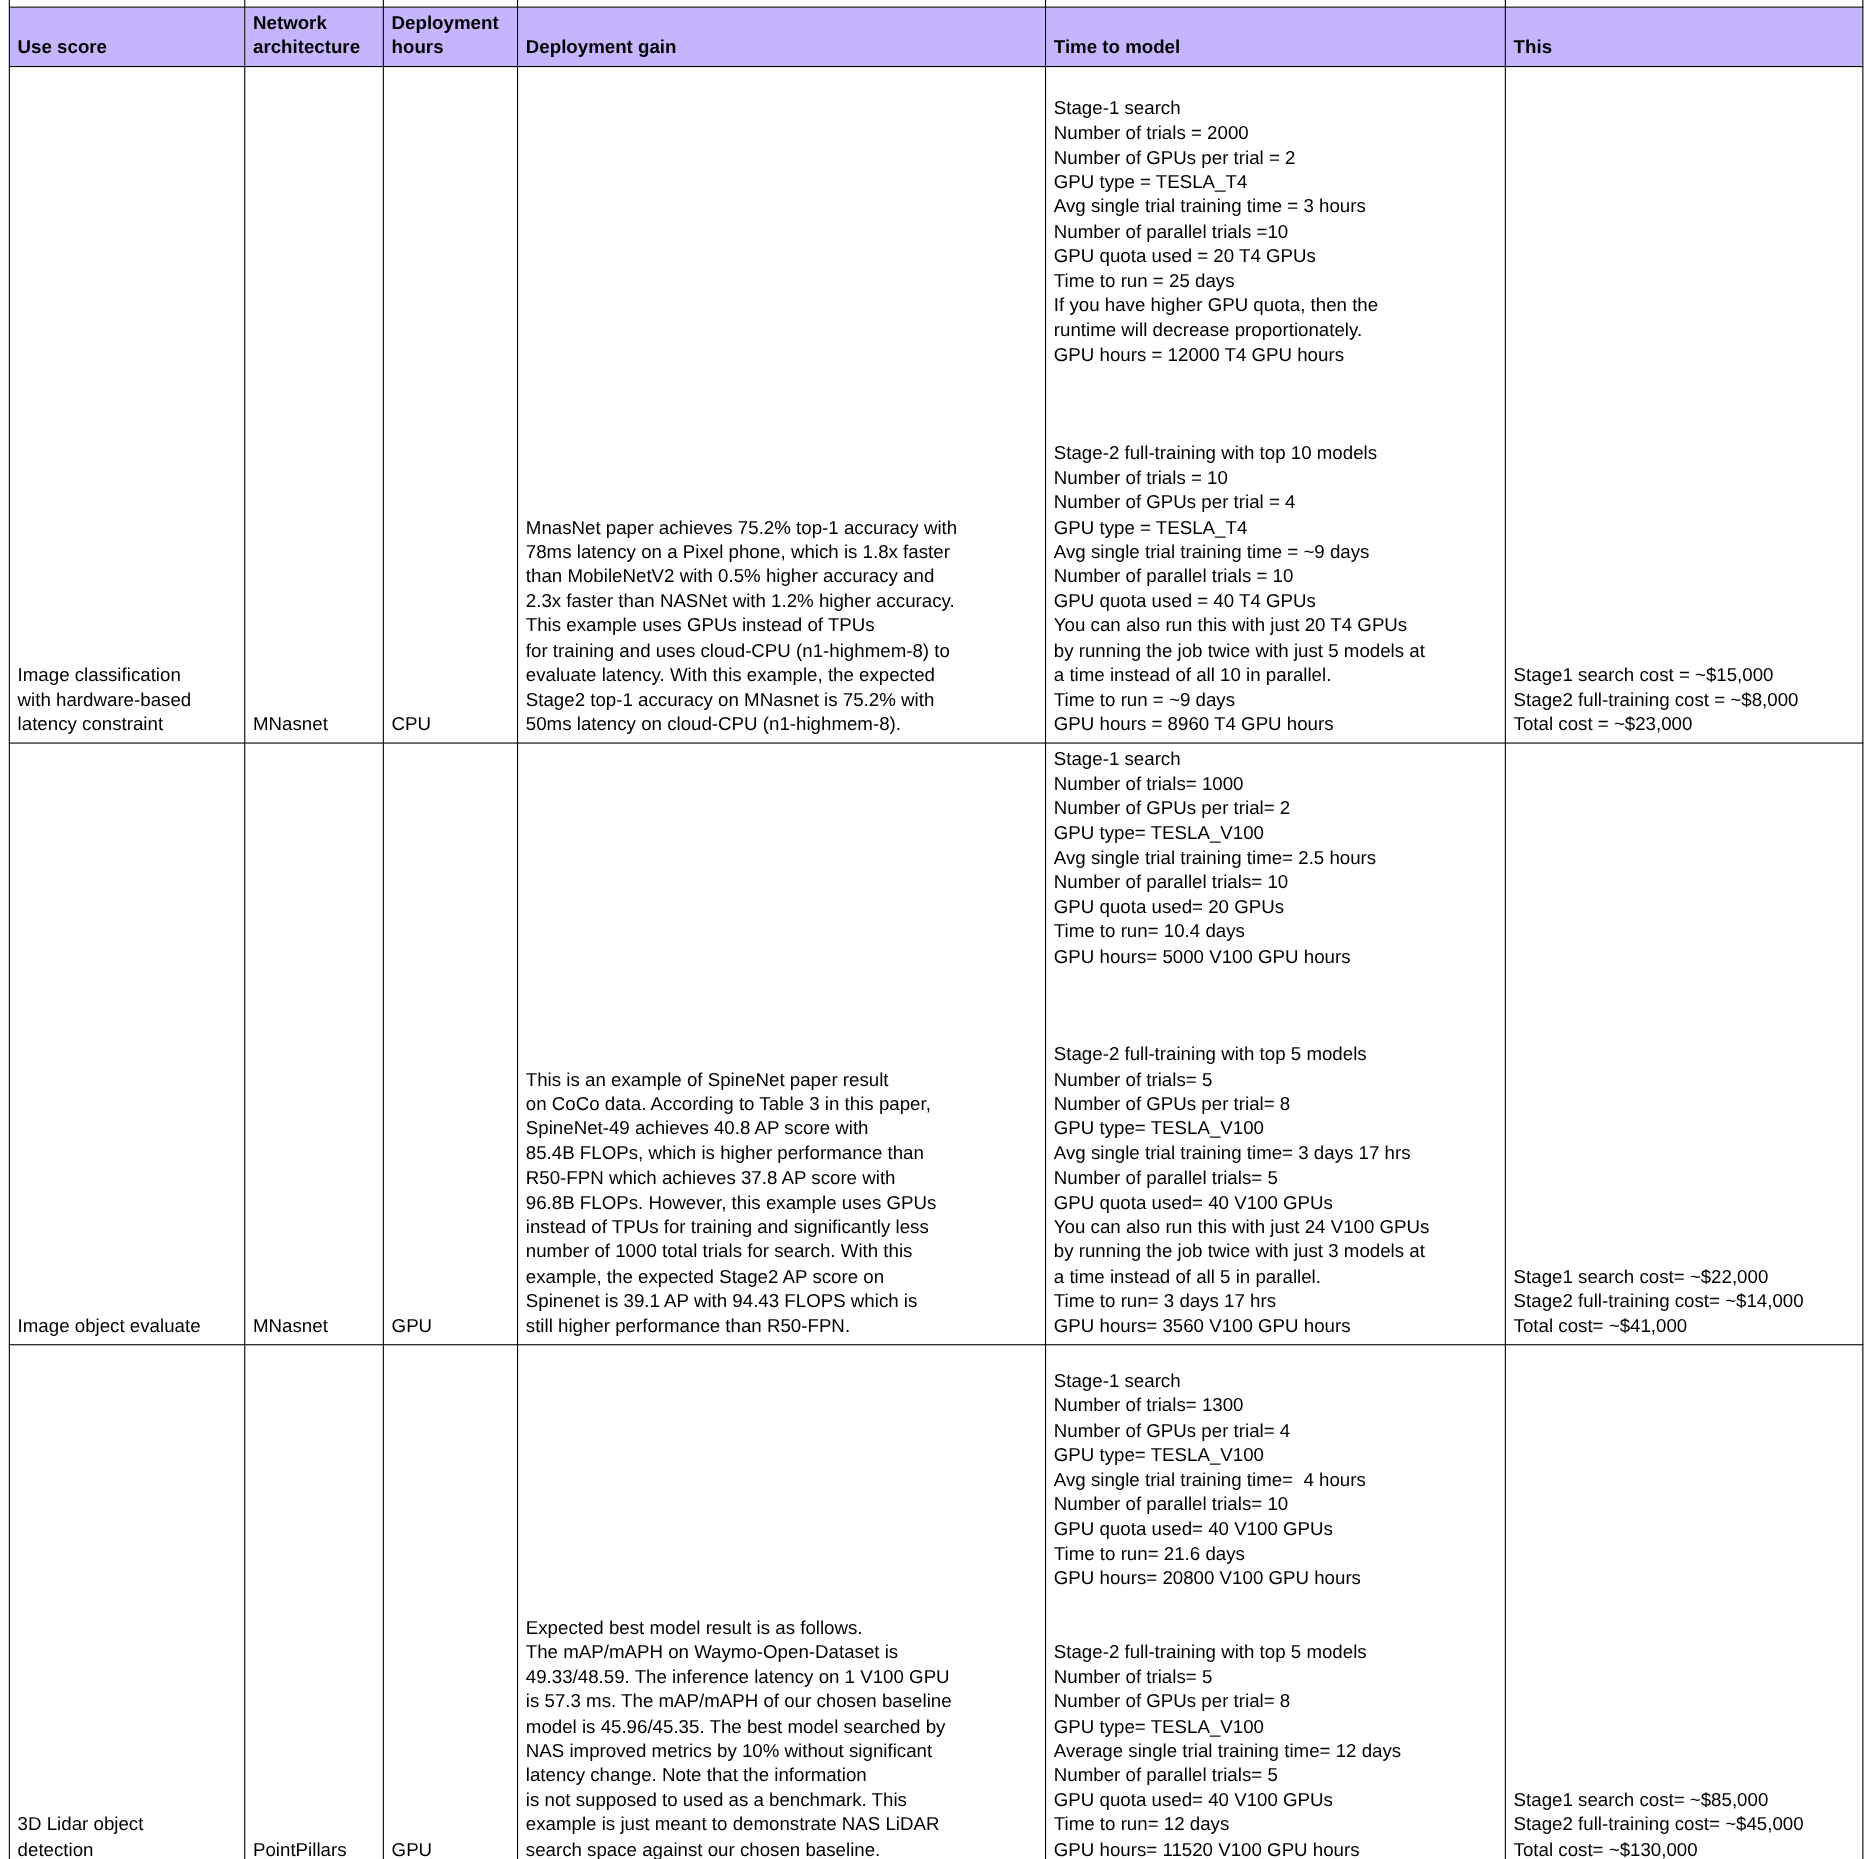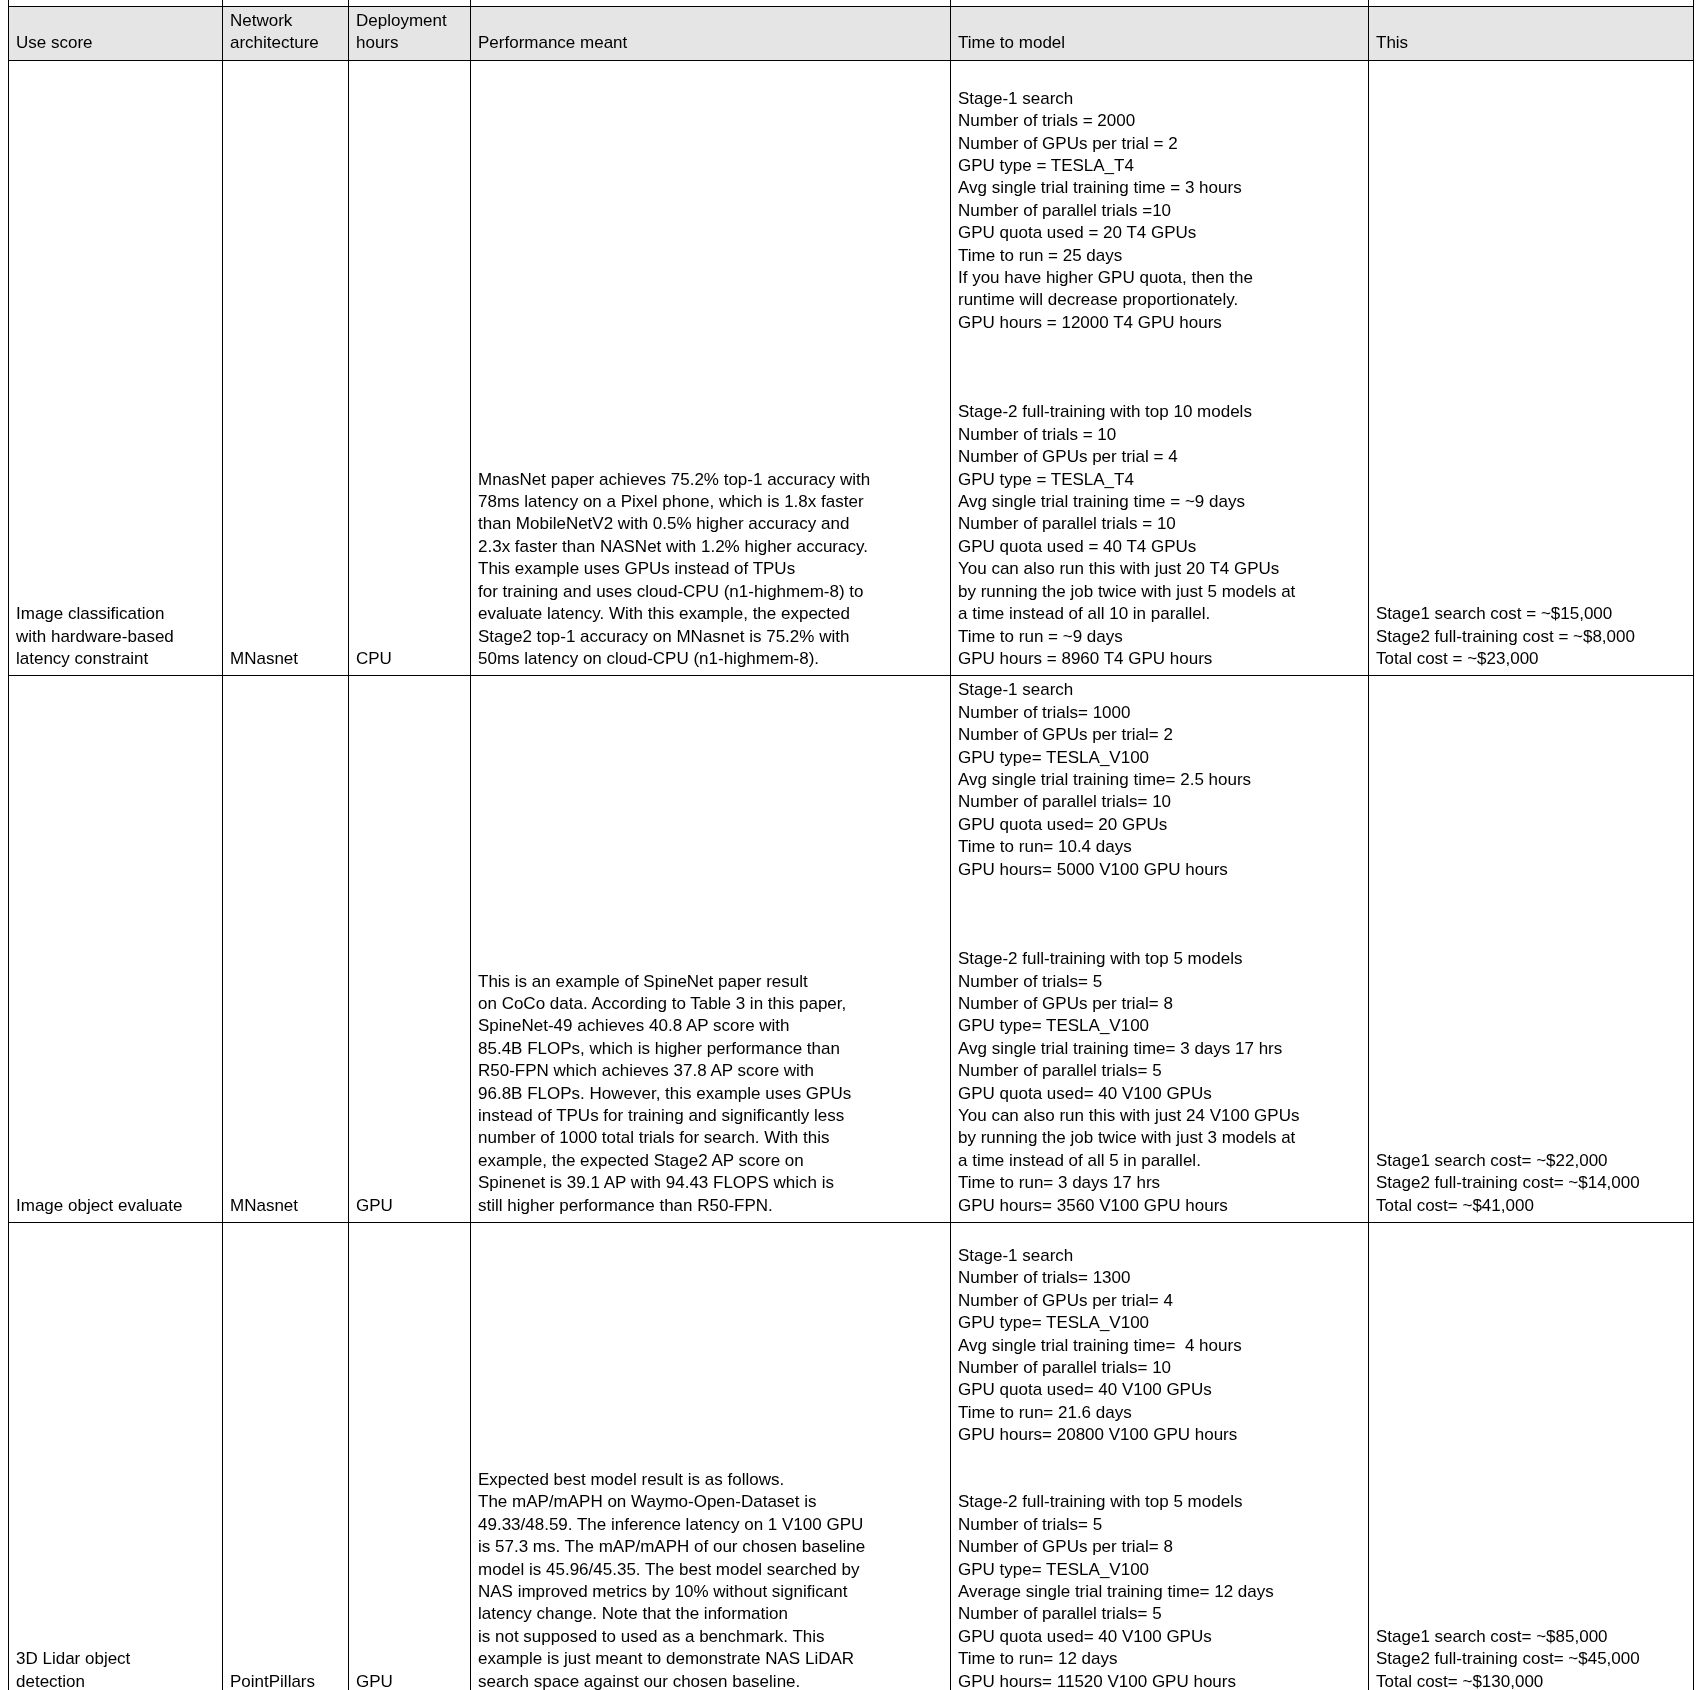--- a/index.html
+++ b/index.html
@@ -26,22 +26,22 @@
     border: 1px solid #000;
     vertical-align: bottom;
     padding: 3px 4px 5px 7px;
     font-size: 17px;
     line-height: 22.4px;
     white-space: pre-wrap;
     overflow: hidden;
     text-align: left;
   }
   table.nas th {
-    background: #e5e5e5;
-    font-weight: normal;
+    background: #c4b5fd;
+    font-weight: bold;
     padding-bottom: 6px;
   }
   tr.sp-top { height: 6px; }
   tr.sp-top td { border-top: none; padding: 0; }
   tr.hd { height: 52px; }
   tr.r1 { height: 615px; }
   tr.r2 { height: 531px; }
   tr.r3 { height: 476px; }
   td.top { vertical-align: top; }
 </style>
@@ -68,21 +68,21 @@
       <td></td>
       <td></td>
     </tr>
 
     <tr class="hd">
       <th>Use score</th>
       <th>Network
 architecture</th>
       <th>Deployment
 hours</th>
-      <th>Performance meant</th>
+      <th>Deployment gain</th>
       <th>Time to model</th>
       <th>This</th>
     </tr>
 
     <tr class="r1">
       <td>Image classification
 with hardware-based
 latency constraint</td>
       <td>MNasnet</td>
       <td>CPU</td>

